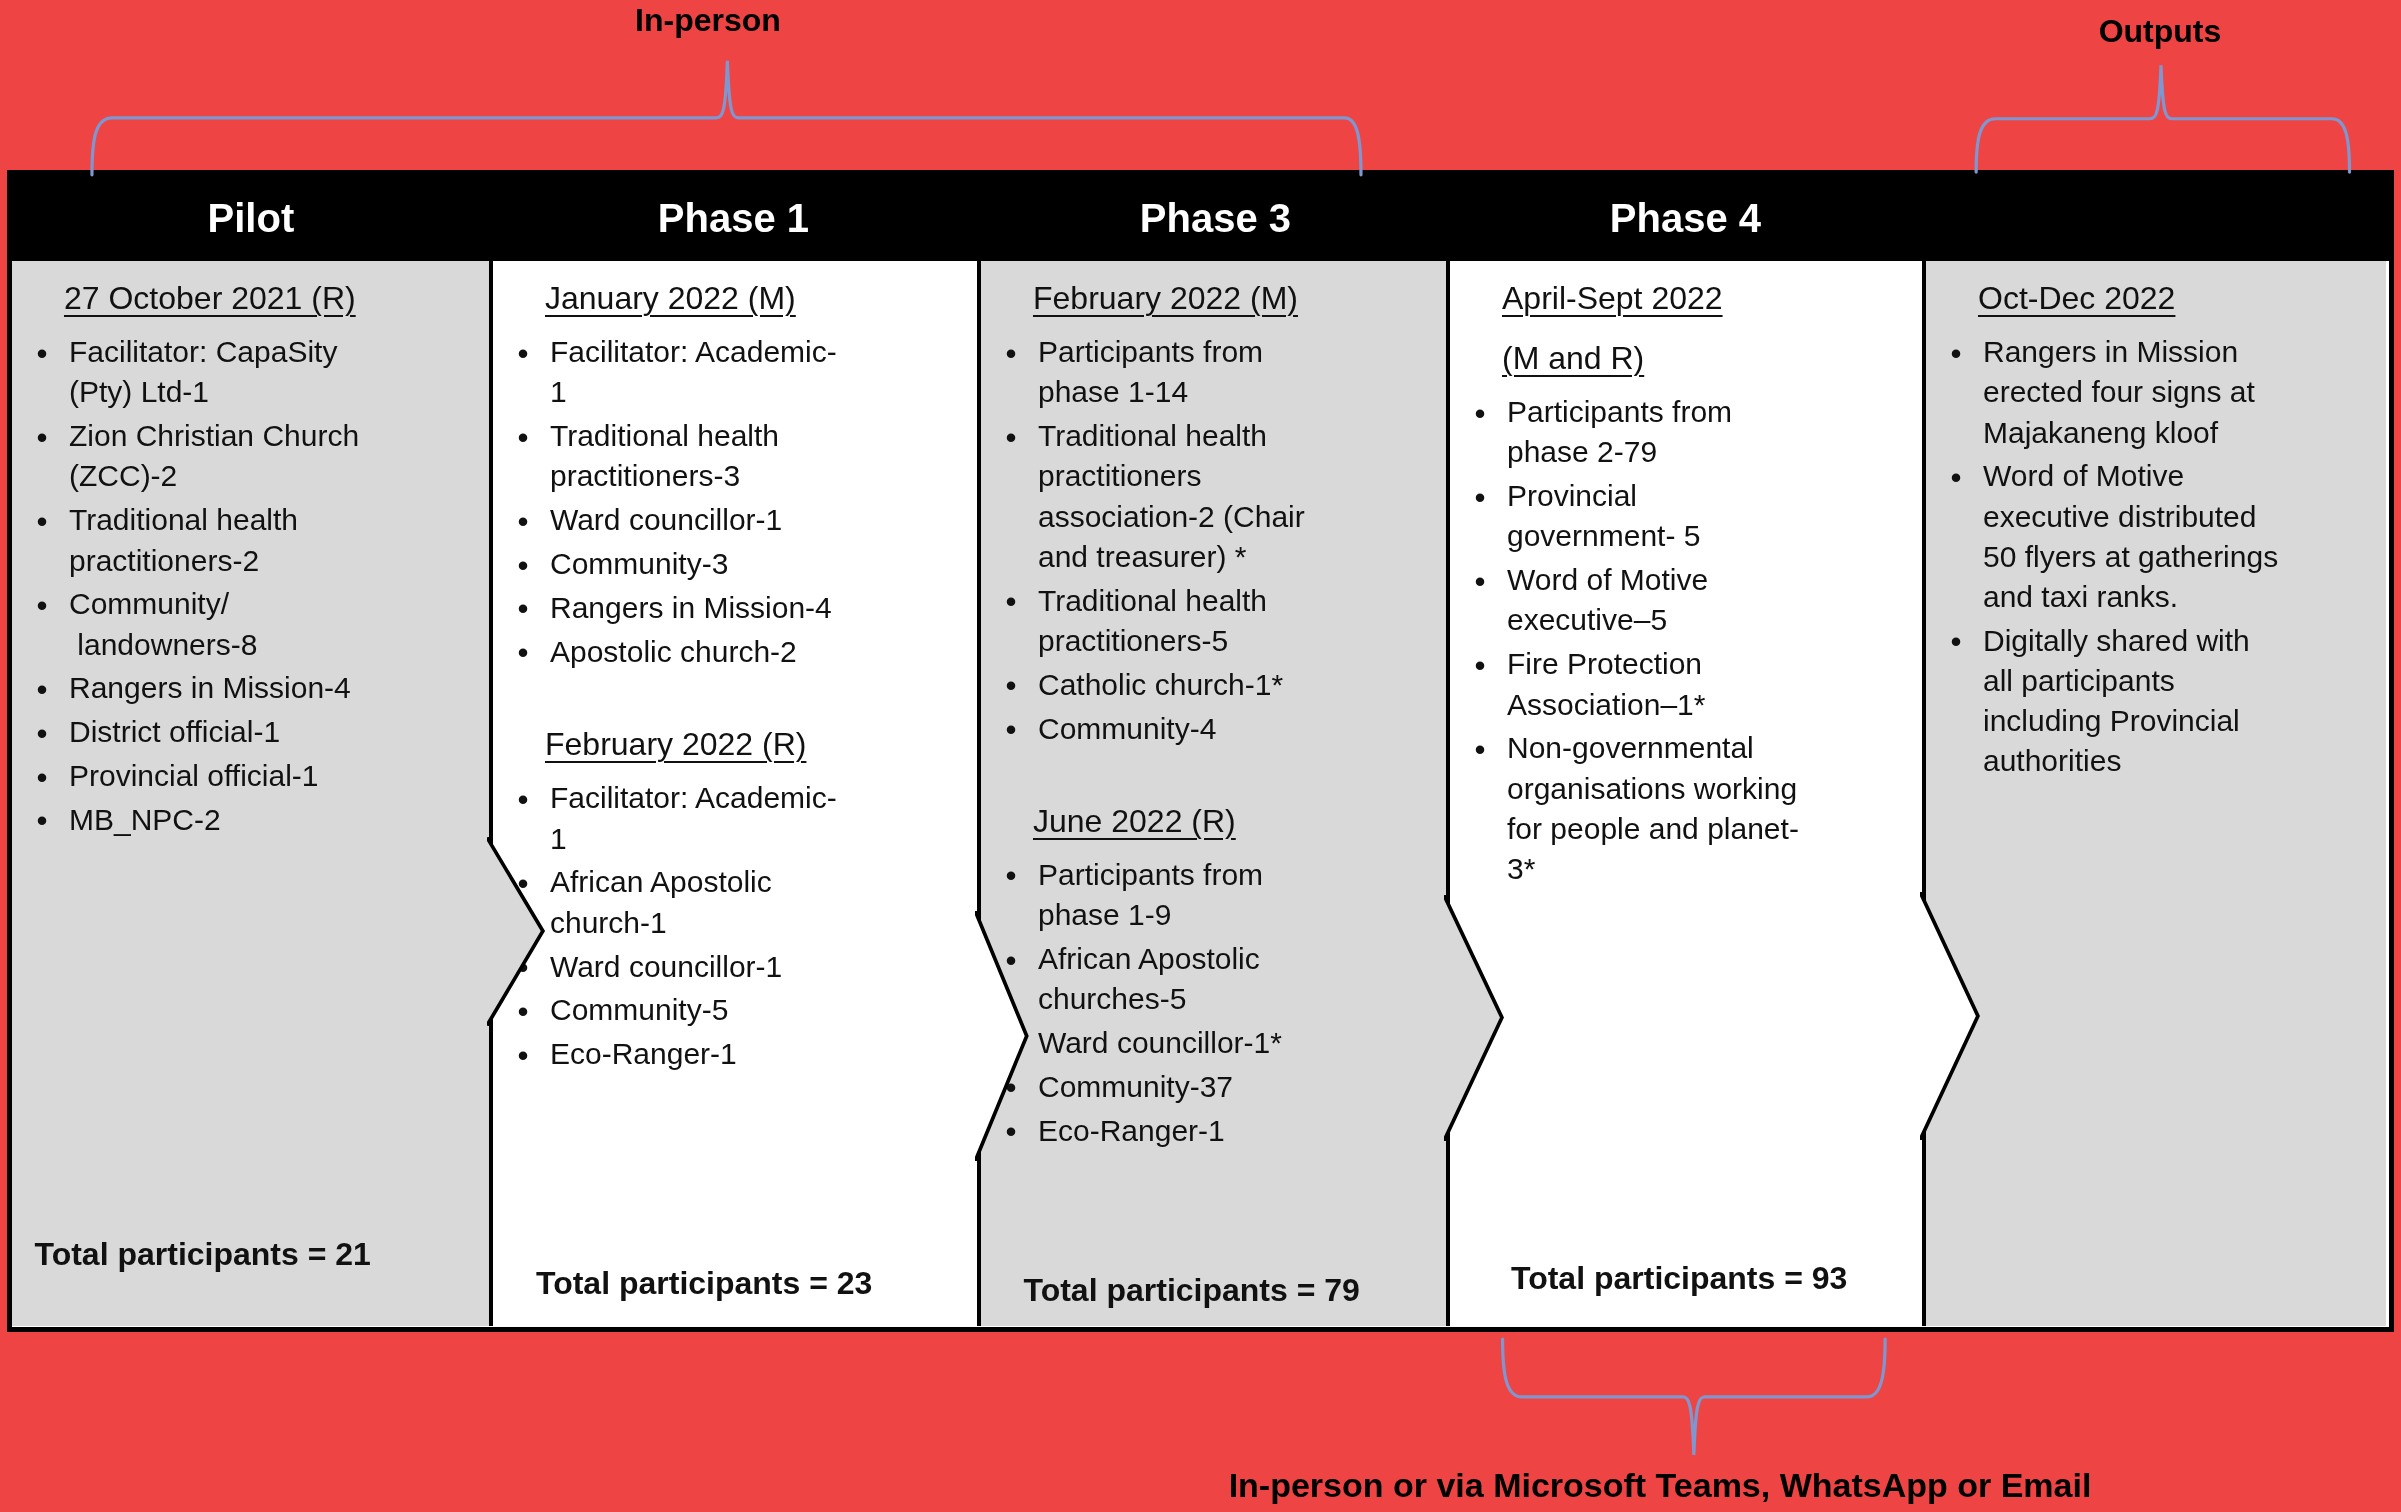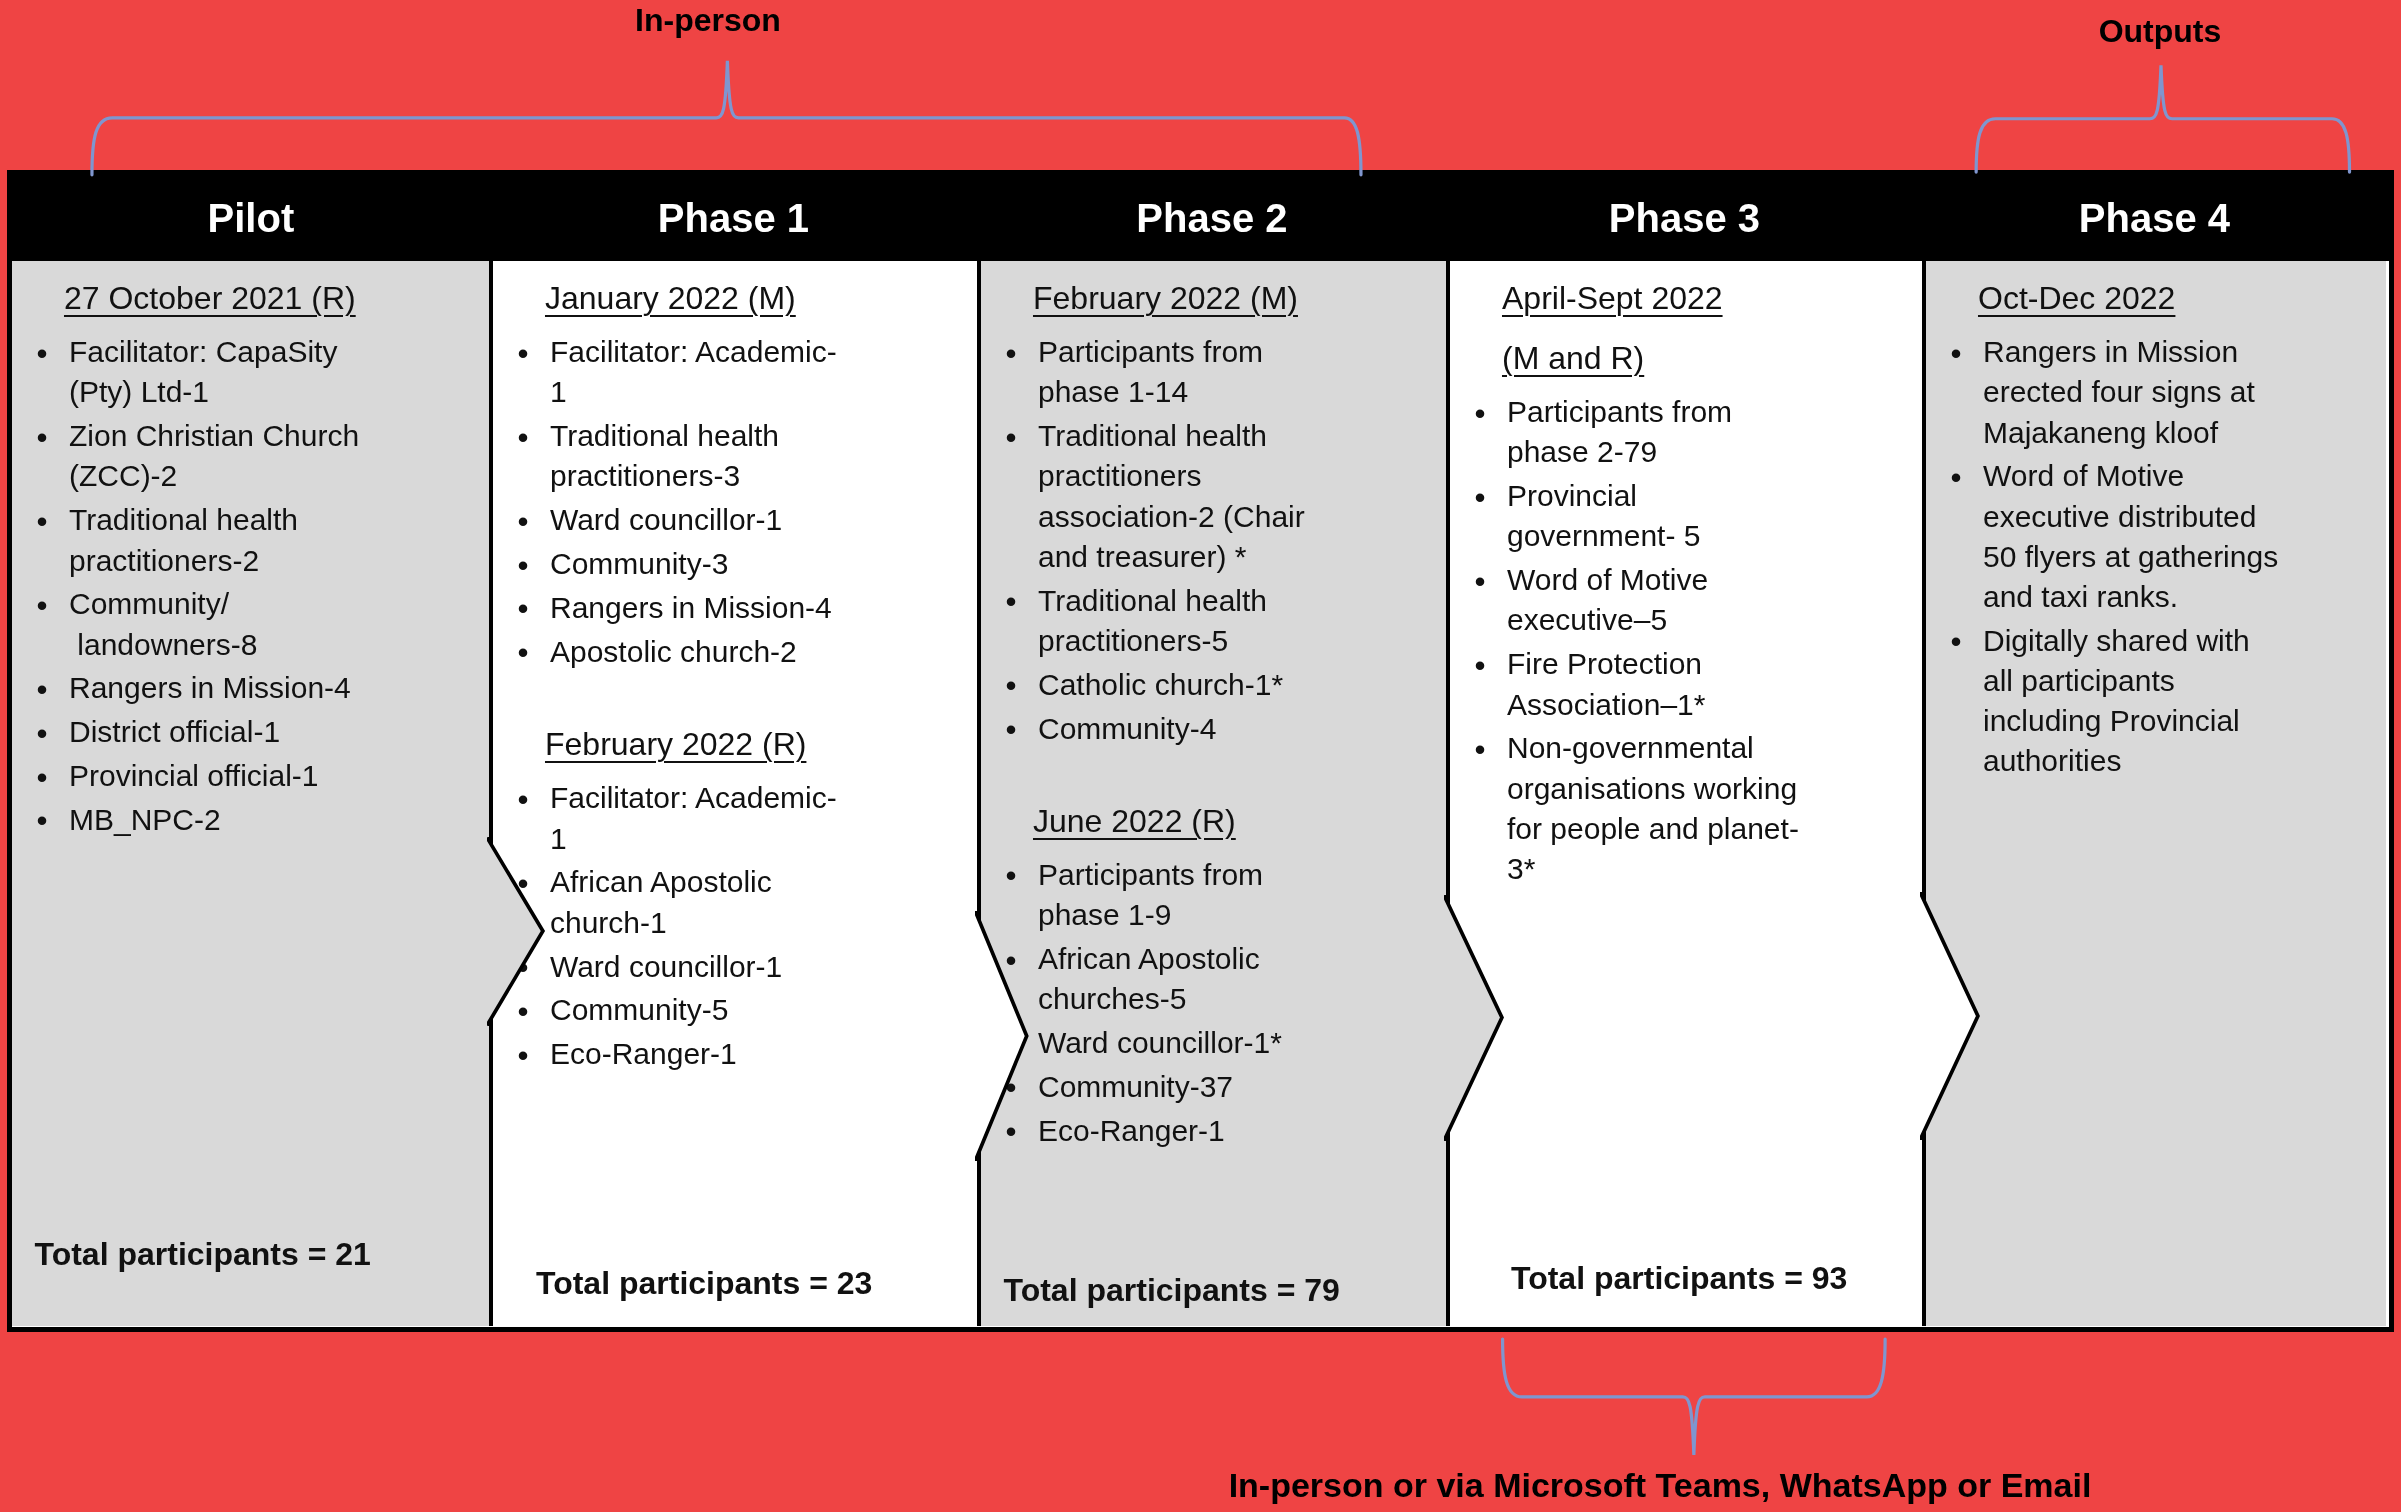--- a/index.html
+++ b/index.html
@@ -29,39 +29,38 @@
   .section{margin:0;}
   .section + .section{margin-top:48px;}
   .heading{font-size:32px;margin:0 0 13px 35px;text-decoration:underline;text-decoration-thickness:1.8px;text-underline-offset:5.5px;line-height:1.3;}
   .heading + .heading{margin-top:18.4px;}
   ul.items{list-style:none;margin:0;padding:0;}
   ul.items li{position:relative;padding-left:40px;font-size:30px;line-height:1.34;margin-bottom:3.7px;white-space:pre-line;}
   ul.items li::before{content:"\2022";position:absolute;left:7.4px;top:-0.02em;font-size:1.05em;}
   .total{margin-top:auto;font-weight:bold;font-size:32px;padding:0 0 13px 5.5px;white-space:nowrap;}
   .col:nth-child(1) .total{padding-bottom:44px;}
   .col:nth-child(2) .total{padding-bottom:14.7px;padding-left:26px;}
-  .col:nth-child(3) .total{padding-bottom:7.4px;}
+  .col:nth-child(3) .total{padding-bottom:7.4px;margin-left:20px;}
   .col:nth-child(4) .total{padding-bottom:20px;padding-left:44px;}
 
   
   .chev{position:absolute;pointer-events:none;}
 </style>
 </head>
 <body>
 
 <div id="canvas">
 
   <div class="anno" id="in-person-label">In-person</div>
   <div class="anno" id="outputs-label">Outputs</div>
 
   <div id="table">
     <div id="table-header">
         <div class="header-cell w1">Pilot</div>
         <div class="header-cell w2">Phase 1</div>
-        <div class="header-cell w3">Phase 2</div>
         <div class="header-cell w4">Phase 3</div>
         <div class="header-cell w5">Phase 4</div>
       </div>
     <div id="table-body">
         <div class="col gray w1">
           <div class="section">
             <div class="heading">27 October 2021 (R)</div>
             <ul class="items">
               <li>Facilitator: CapaSity
 (Pty) Ltd-1</li>

